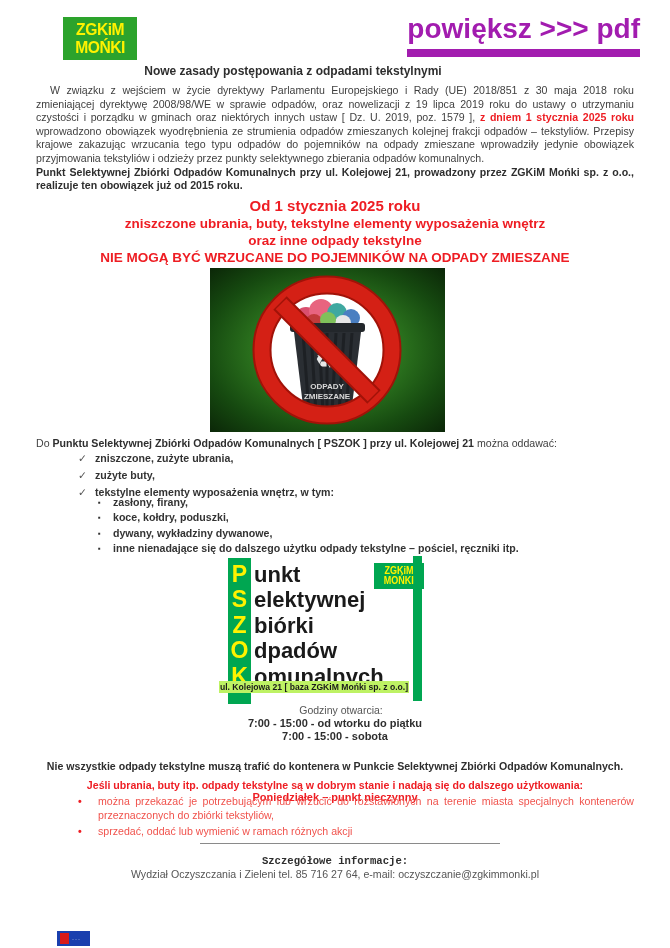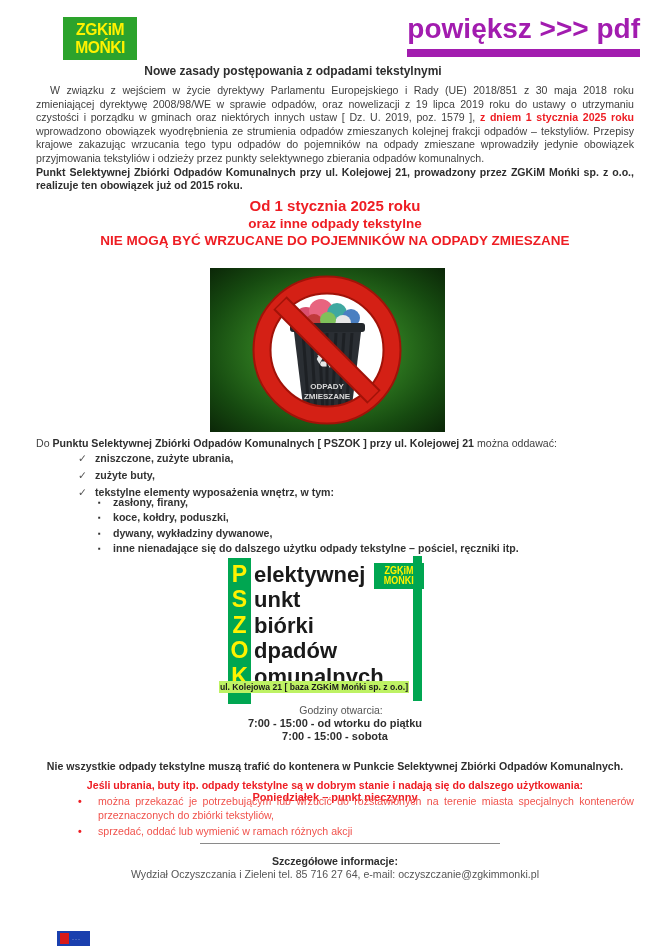--- a/index.html
+++ b/index.html
@@ -58,21 +58,21 @@
   
   .reuse-h{position:absolute;left:0;top:779px;width:670px;text-align:center;font-size:10.6px;
         font-weight:bold;color:#EE1D23;}
   .rlist{position:absolute;left:78px;top:795px;width:556px;color:#F0524C;font-size:10.6px;line-height:13.6px;}
   .rlist .row{display:flex;margin-bottom:3px;}
   .rlist .dot{width:20px;color:#EE1D23;font-weight:bold;}
   .rlist .txt{flex:1;text-align:justify;}
   .divider{position:absolute;left:200px;top:843px;width:300px;border-top:1px solid #8a8a8a;}
   
   .foot-h{position:absolute;left:0;top:855px;width:670px;text-align:center;font-size:10.6px;
-        font-weight:bold;color:#2e2e2e;}
+        font-weight:bold;color:#2e2e2e;font-family:Liberation Mono, monospace;}
   .foot-c{position:absolute;left:0;top:868px;width:670px;text-align:center;font-size:10.6px;color:#555;}
   
   .badge{position:absolute;left:57px;top:931px;width:33px;height:15px;background:#1a3fae;
         display:flex;align-items:center;cursor:pointer;}
   .badge .rstripe{width:9px;height:11px;background:#d91a1a;margin-left:3px;}
   .badge .wdots{color:#fff;font-size:6px;line-height:6px;margin-left:3px;letter-spacing:1px;}
 </style>
 </head>
 <body>
 
@@ -86,20 +86,21 @@
 
   <div class="title">Nowe zasady postępowania z odpadami tekstylnymi</div>
 
   <div class="intro">
     <p class="ind"><span>W związku z wejściem w życie dyrektywy Parlamentu Europejskiego i Rady (UE) 2018/851 z 30 maja 2018 roku zmieniającej dyrektywę 2008/98/WE w sprawie odpadów, oraz nowelizacji z 19 lipca 2019 roku do ustawy o utrzymaniu czystości i porządku w gminach oraz niektórych innych ustaw  [ Dz. U. 2019, poz. 1579 ], </span><span class="rbold">z dniem  1 stycznia 2025 roku</span><span> wprowadzono obowiązek wyodrębnienia ze strumienia odpadów zmieszanych kolejnej frakcji odpadów – tekstyliów. Przepisy krajowe zakazując wrzucania tego typu odpadów do pojemników na odpady zmieszane wprowadziły jedynie obowiązek przyjmowania tekstyliów i odzieży przez punkty selektywnego zbierania odpadów komunalnych.</span></p>
     <p class="b">Punkt Selektywnej Zbiórki Odpadów Komunalnych przy ul. Kolejowej 21, prowadzony przez ZGKiM Mońki sp. z o.o., realizuje ten obowiązek już od 2015 roku.</p>
   </div>
 
   <div class="notice">
     <div class="l1">Od 1 stycznia 2025 roku</div>
+    <div class="l2">zniszczone ubrania, buty, tekstylne elementy wyposażenia wnętrz</div>
     <div class="l2">oraz inne odpady tekstylne</div>
     <div class="l2">NIE MOGĄ BYĆ WRZUCANE DO POJEMNIKÓW NA ODPADY ZMIESZANE</div>
   </div>
 
   <div class="proimg">
     <svg width="235" height="164" viewBox="0 0 235 164">
       <defs>
         <radialGradient id="gbg" cx="50%" cy="50%" r="72%">
           <stop offset="0%" stop-color="#55a63c"></stop>
           <stop offset="38%" stop-color="#2f7a20"></stop>
@@ -186,22 +187,22 @@
     <div class="bar-l"></div>
     <div class="bar-r"></div>
     <div class="pletters">
       <div>P</div>
       <div>S</div>
       <div>Z</div>
       <div>O</div>
       <div>K</div>
     </div>
     <div class="pwords">
+      <div>unkt</div>
       <div>elektywnej</div>
-      <div>unkt</div>
       <div>biórki</div>
       <div>dpadów</div>
       <div>omunalnych</div>
     </div>
     <div class="minilogo">
       <span>ZGKiM</span>
       <span>MOŃKI</span>
     </div>
     <div class="addrbar">ul. Kolejowa 21 [ baza ZGKiM Mońki sp. z o.o.]</div>
   </div>

